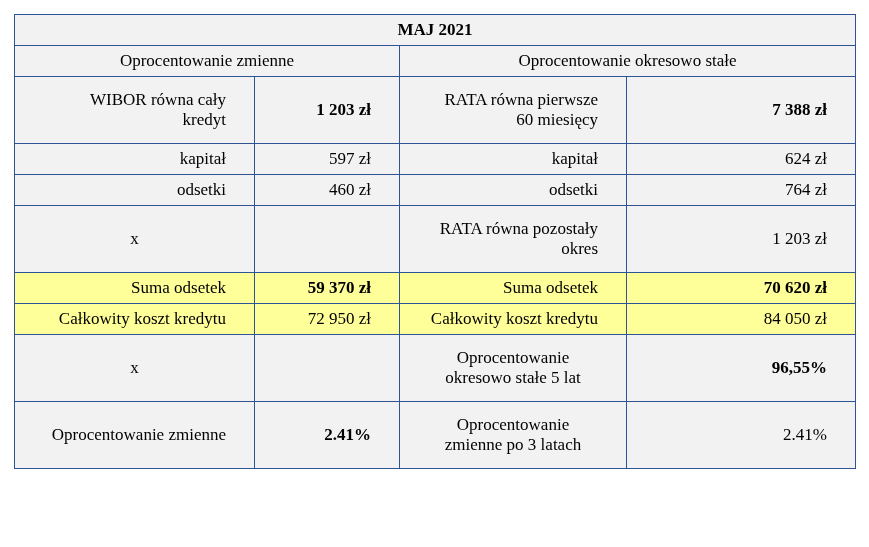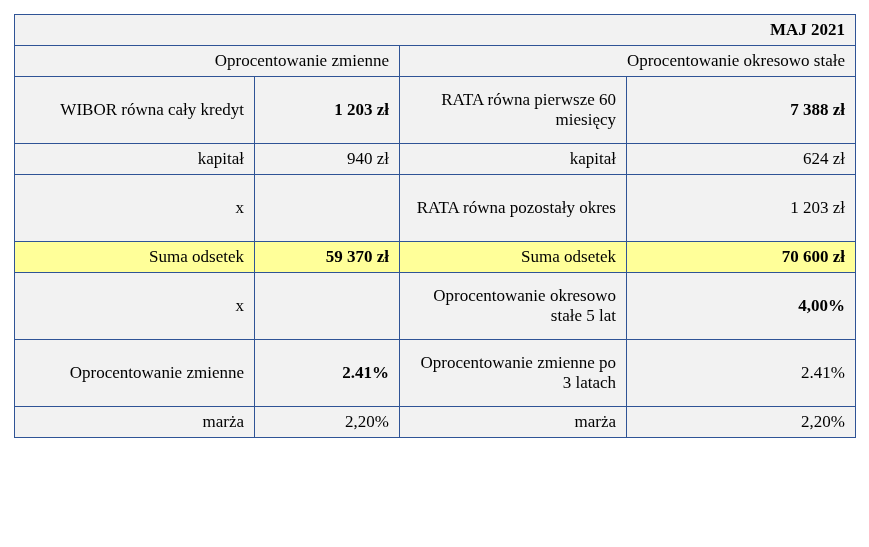--- a/index.html
+++ b/index.html
@@ -23,25 +23,24 @@
   table.cmp {
     border-collapse: collapse;
     table-layout: fixed;
     width: 841px;
     border: 1px solid #2f5496;
   }
   table.cmp td {
     border: 1px solid #2f5496;
     font-size: 17px;
     color: #000000;
-    padding: 5px 10px;
+    padding: 5px 28px;
     background: #f2f2f2;
     vertical-align: middle;
     line-height: 1.18;
-    text-align: right;
   }
   
   col.c1 { width: 240px; }
   col.c2 { width: 145px; }
   col.c3 { width: 227px; }
   col.c4 { width: 229px; }
 
   .title-row td {
     background: #bdd7ee;
     text-align: center;
@@ -98,57 +97,63 @@
 
       <tr class="tall">
         <td class="lbl">WIBOR równa cały kredyt</td>
         <td class="val red">1 203 zł</td>
         <td class="lbl two-line">RATA równa pierwsze 60 miesięcy</td>
         <td class="val red">7 388 zł</td>
       </tr>
 
       <tr>
         <td class="lbl">kapitał</td>
-        <td class="val">940 zł</td>
+        <td class="val">597 zł</td>
         <td class="lbl">kapitał</td>
         <td class="val">624 zł</td>
       </tr>
 
+      <tr>
+        <td class="lbl">odsetki</td>
+        <td class="val">460 zł</td>
+        <td class="lbl">odsetki</td>
+        <td class="val">764 zł</td>
+      </tr>
 
       <tr class="tall">
         <td class="ctr">x</td>
         <td class="val"></td>
         <td class="lbl two-line">RATA równa pozostały okres</td>
         <td class="val">1 203 zł</td>
       </tr>
 
       <tr>
         <td class="lbl yellow">Suma odsetek</td>
         <td class="val yellow red">59 370 zł</td>
         <td class="lbl yellow">Suma odsetek</td>
-        <td class="val yellow red">70 600 zł</td>
+        <td class="val yellow red">70 620 zł</td>
       </tr>
 
+      <tr>
+        <td class="lbl yellow">Całkowity koszt kredytu</td>
+        <td class="val yellow">72 950 zł</td>
+        <td class="lbl yellow">Całkowity koszt kredytu</td>
+        <td class="val yellow">84 050 zł</td>
+      </tr>
 
       <tr class="tall">
         <td class="ctr">x</td>
         <td class="val"></td>
         <td class="ctr two-line">Oprocentowanie okresowo stałe 5 lat</td>
-        <td class="val red">4,00%</td>
+        <td class="val red">96,55%</td>
       </tr>
 
       <tr class="tall">
         <td class="lbl two-line">Oprocentowanie zmienne</td>
         <td class="val red">2.41%</td>
         <td class="ctr two-line">Oprocentowanie zmienne po 3 latach</td>
         <td class="val">2.41%</td>
       </tr>
 
-      <tr>
-        <td class="lbl">marża</td>
-        <td class="val">2,20%</td>
-        <td class="ctr">marża</td>
-        <td class="val">2,20%</td>
-      </tr>
 
     </tbody>
   </table>
 </div>
 
 </body></html>

